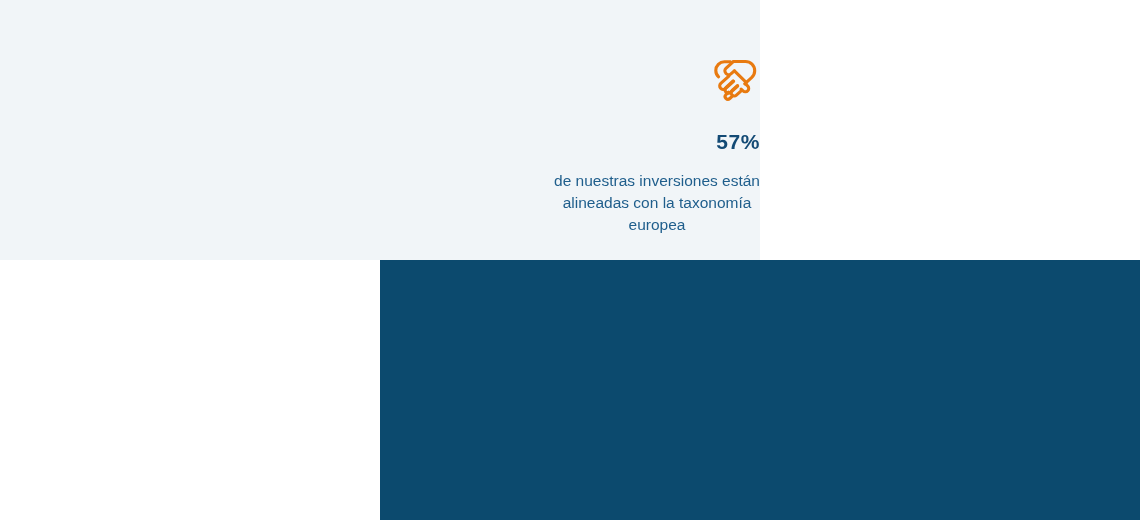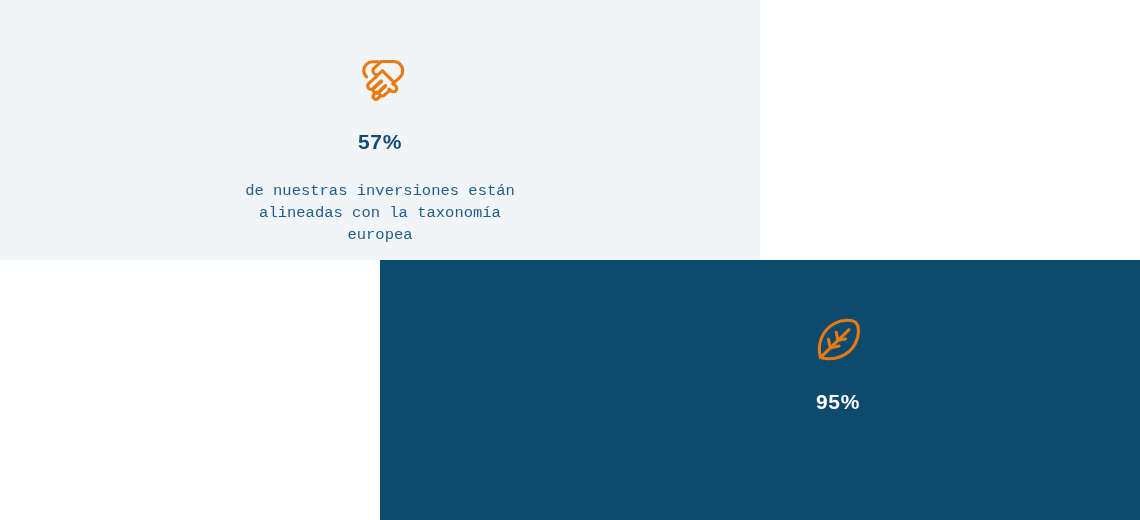--- a/index.html
+++ b/index.html
@@ -20,21 +20,21 @@
     width: 1140px;
     height: 520px;
   }
 
   
   .panel {
     position: absolute;
     box-sizing: border-box;
     display: flex;
     flex-direction: column;
-    align-items: center;
+    align-items: flex-end;
   }
   .panel-light {
     left: 0;
     top: 0;
     width: 760px;
     height: 260px;
     background: #f1f5f8;
     padding-top: 52px;
   }
   .panel-dark {
@@ -68,24 +68,23 @@
     text-align: center;
   }
   .panel-light .stat-value { color: #134a75; }
   .panel-dark  .stat-value { color: #ffffff; }
 
   
   .stat-desc {
     font-size: 15.5px;
     line-height: 22px;
     text-align: center;
-    margin-top: 26px;
+    margin-top: 16px;
     max-width: 300px;
     white-space: pre-line;
-    font-family: Liberation Mono, monospace;
   }
   .panel-light .stat-desc { color: #1f5e8c; }
   .panel-dark  .stat-desc { color: #ffffff; }
 </style>
 </head>
 <body>
 
 <div class="stage">
 
   <section class="panel panel-light">

